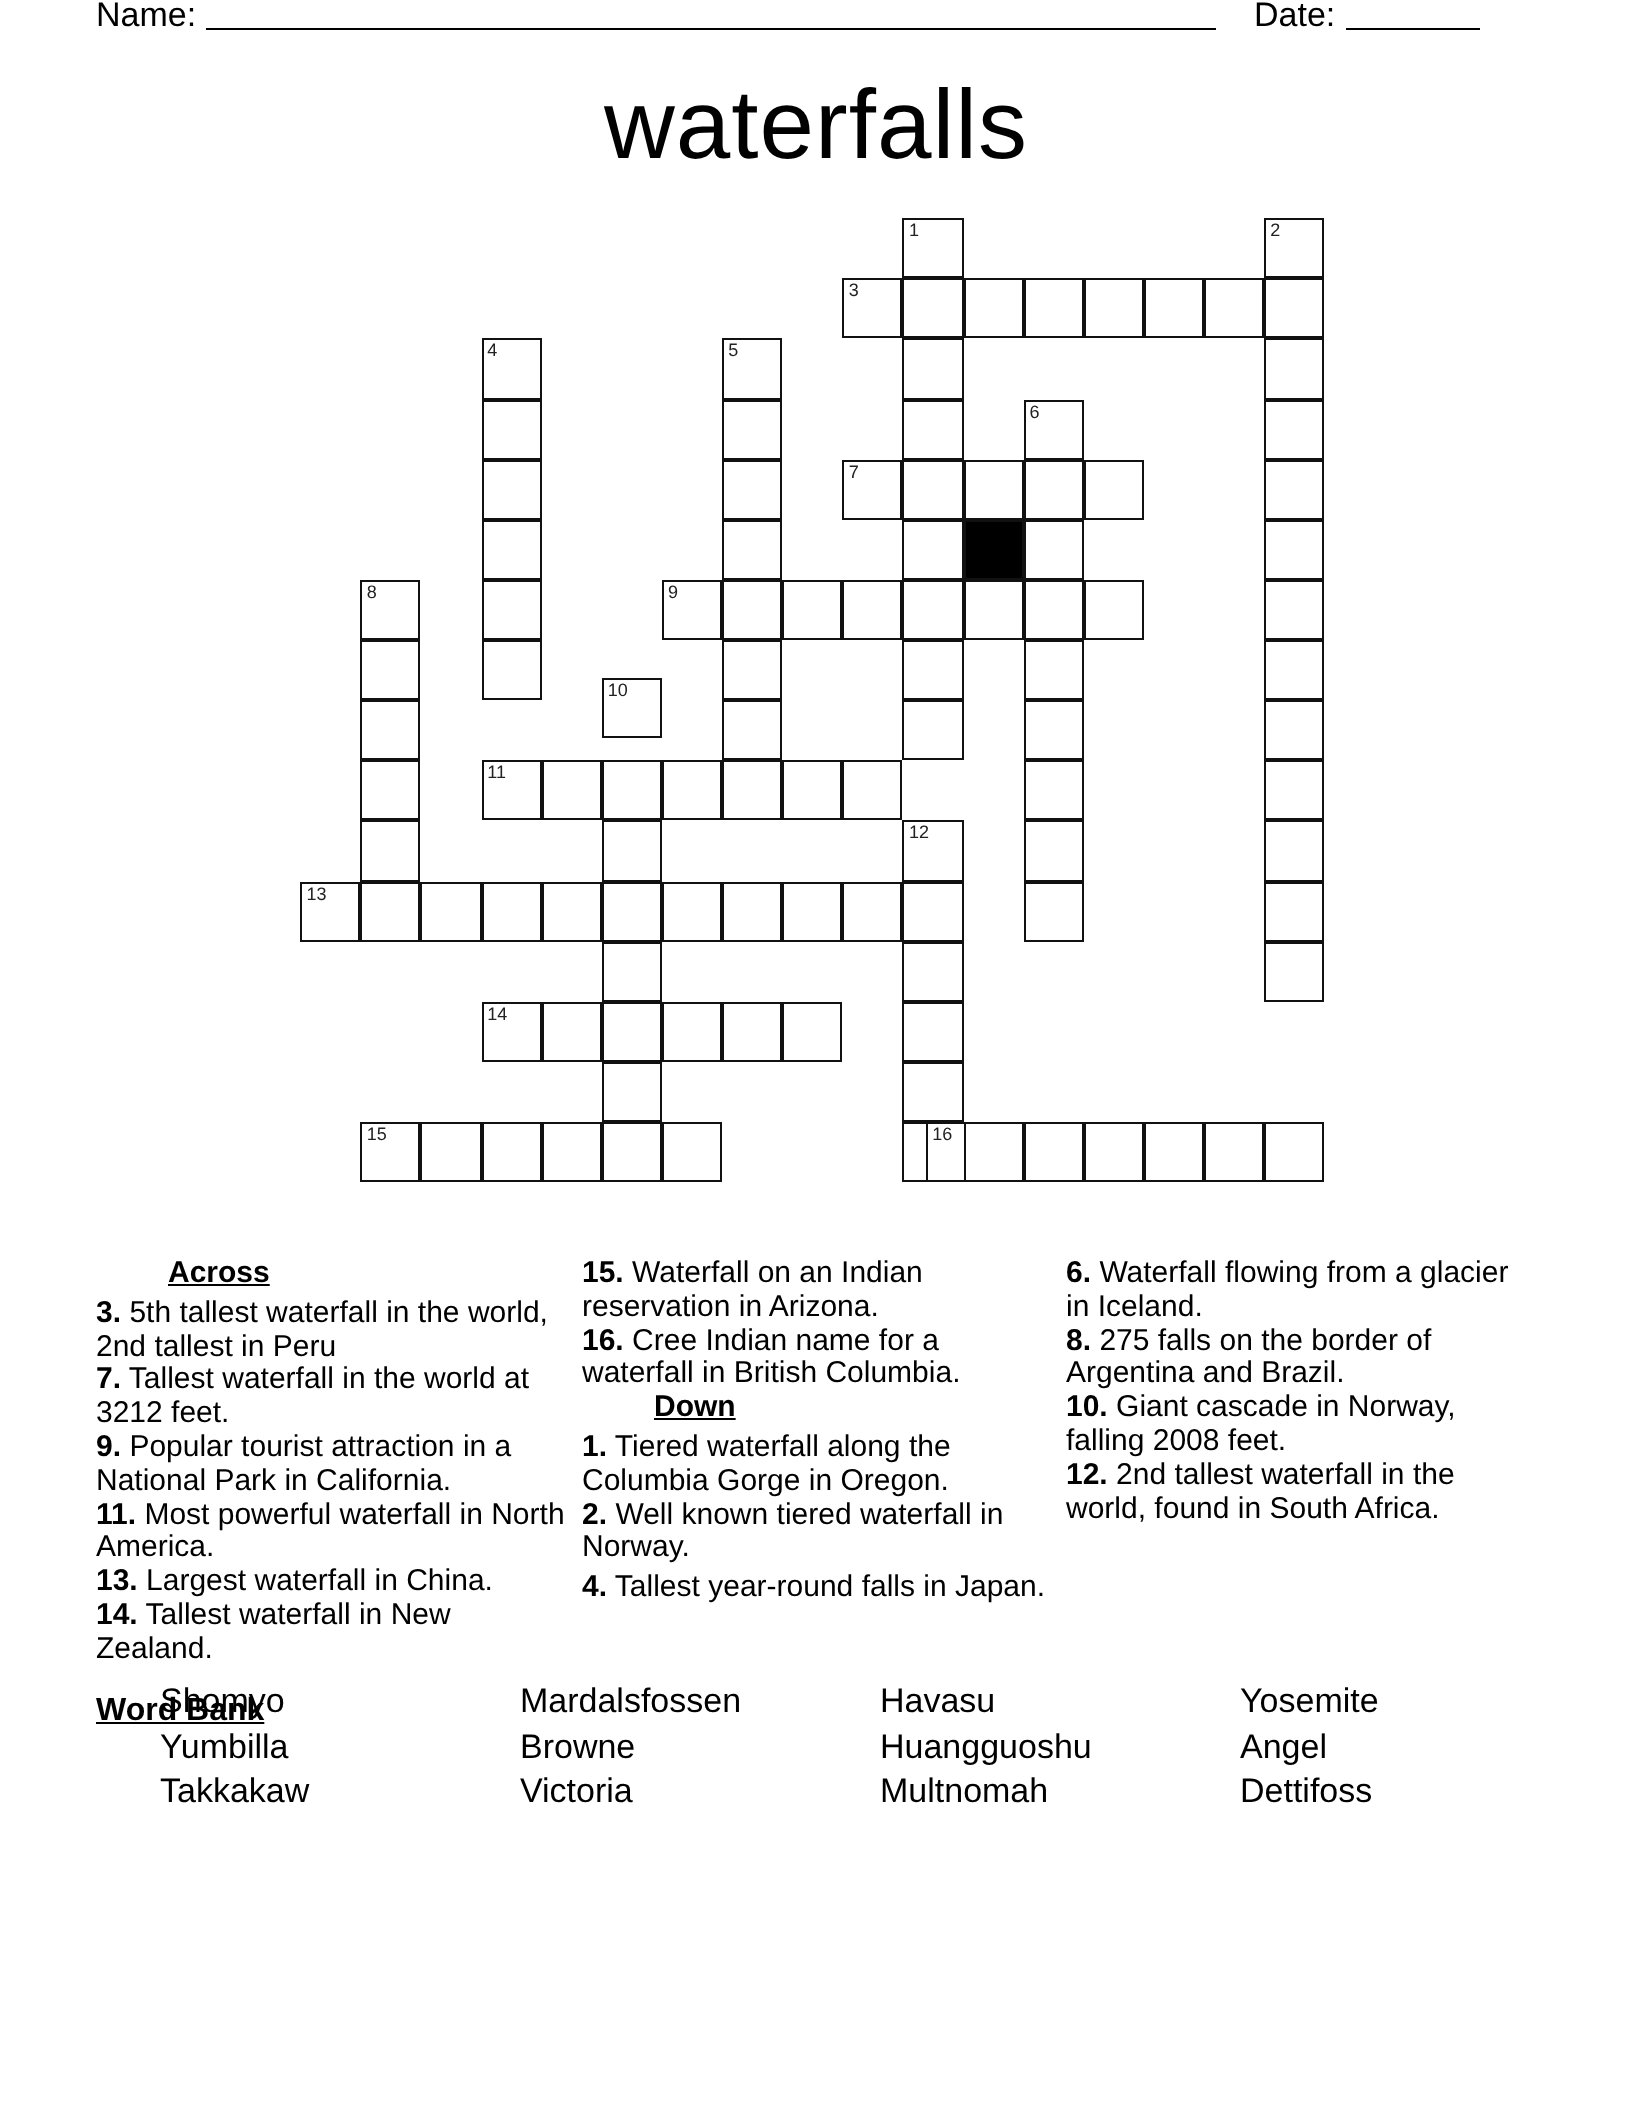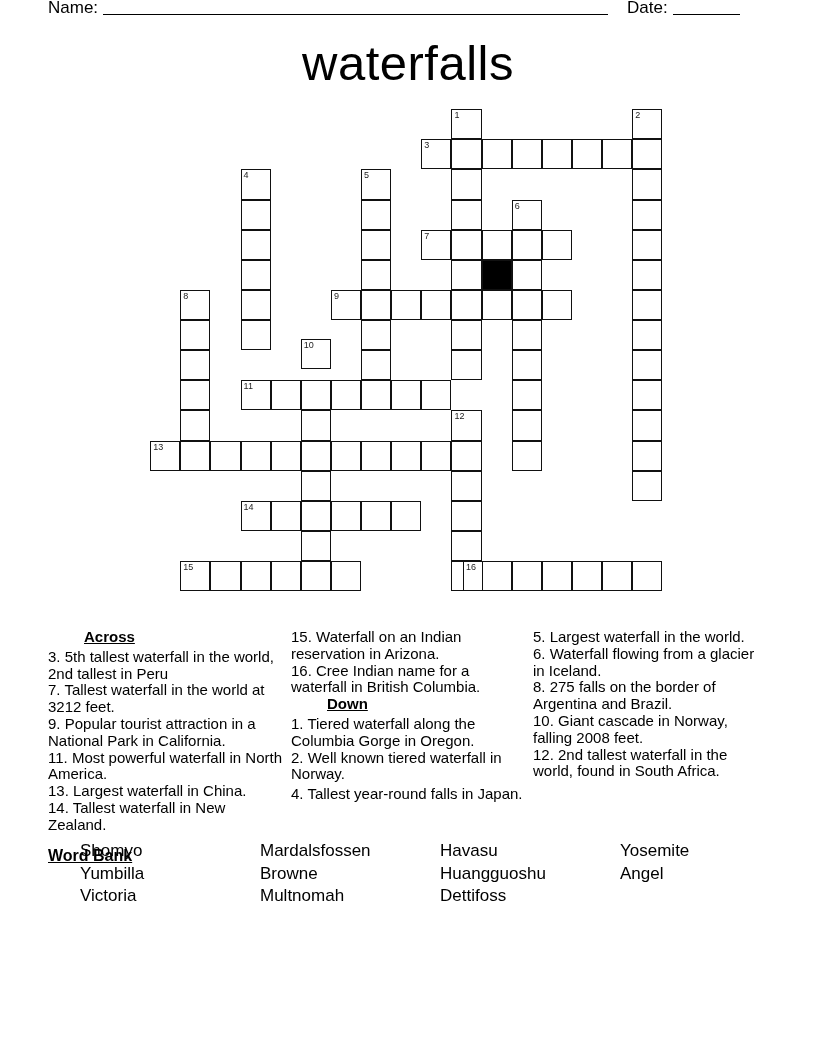--- a/index.html
+++ b/index.html
@@ -30,21 +30,21 @@
     .cell .num {
       position: absolute; left: 2px; top: 0px; font-size: 9px; line-height: 11px; color: #222;
     }
 
     .clues { position: absolute; top: 629px; font-size: 15px; line-height: 16.8px; }
     .clues.col1 { left: 48px; width: 235px; }
     .clues.col2 { left: 291px; width: 235px; }
     .clues.col3 { left: 533px; width: 235px; }
     .clue-heading { font-weight: bold; text-decoration: underline; display: block; margin-left: 36px; }
     .clue { display: block; }
-    .clue b { font-weight: normal; }
+    .clue b { font-weight: bold; }
     .gap { margin-top: 3px; }
 
     .wordbank-title {
       position: absolute; left: 48px; top: 846px; font-weight: bold; text-decoration: underline;
       font-size: 16px; line-height: 20px;
     }
     .wordbank { position: absolute; left: 48px; top: 840px; width: 720px; margin-left: 32px; }
     .wb-row { display: flex; height: 22.7px; }
     .wb-item { width: 180px; font-size: 17px; line-height: 22px; }
   </style>
@@ -218,21 +218,20 @@
 <div class="clues col2">
   <span class="clue"><b>15.</b> <span>Waterfall on an Indian reservation in Arizona.</span></span>
   <span class="clue"><b>16.</b> <span>Cree Indian name for a waterfall in British Columbia.</span></span>
   <span class="clue-heading">Down</span>
   <span class="clue gap"><b>1.</b> <span>Tiered waterfall along the Columbia Gorge in Oregon.</span></span>
   <span class="clue"><b>2.</b> <span>Well known tiered waterfall in Norway.</span></span>
   <span class="clue gap"><b>4.</b> <span>Tallest year-round falls in Japan.</span></span>
 </div>
 
 <div class="clues col3">
-  <span class="clue"><b>5.</b> <span>Largest waterfall in the world.</span></span>
   <span class="clue"><b>6.</b> <span>Waterfall flowing from a glacier in Iceland.</span></span>
   <span class="clue"><b>8.</b> <span>275 falls on the border of Argentina and Brazil.</span></span>
   <span class="clue"><b>10.</b> <span>Giant cascade in Norway, falling 2008 feet.</span></span>
   <span class="clue"><b>12.</b> <span>2nd tallest waterfall in the world, found in South Africa.</span></span>
 </div>
 
 <div class="wordbank-title">Word Bank</div>
 <div class="wordbank">
   <div class="wb-row">
     <span class="wb-item">Shomyo</span>
@@ -240,17 +239,18 @@
     <span class="wb-item">Havasu</span>
     <span class="wb-item">Yosemite</span>
   </div>
   <div class="wb-row">
     <span class="wb-item">Yumbilla</span>
     <span class="wb-item">Browne</span>
     <span class="wb-item">Huangguoshu</span>
     <span class="wb-item">Angel</span>
   </div>
   <div class="wb-row">
+    <span class="wb-item">Takkakaw</span>
     <span class="wb-item">Victoria</span>
     <span class="wb-item">Multnomah</span>
     <span class="wb-item">Dettifoss</span>
   </div>
 </div>
 
 </body></html>

